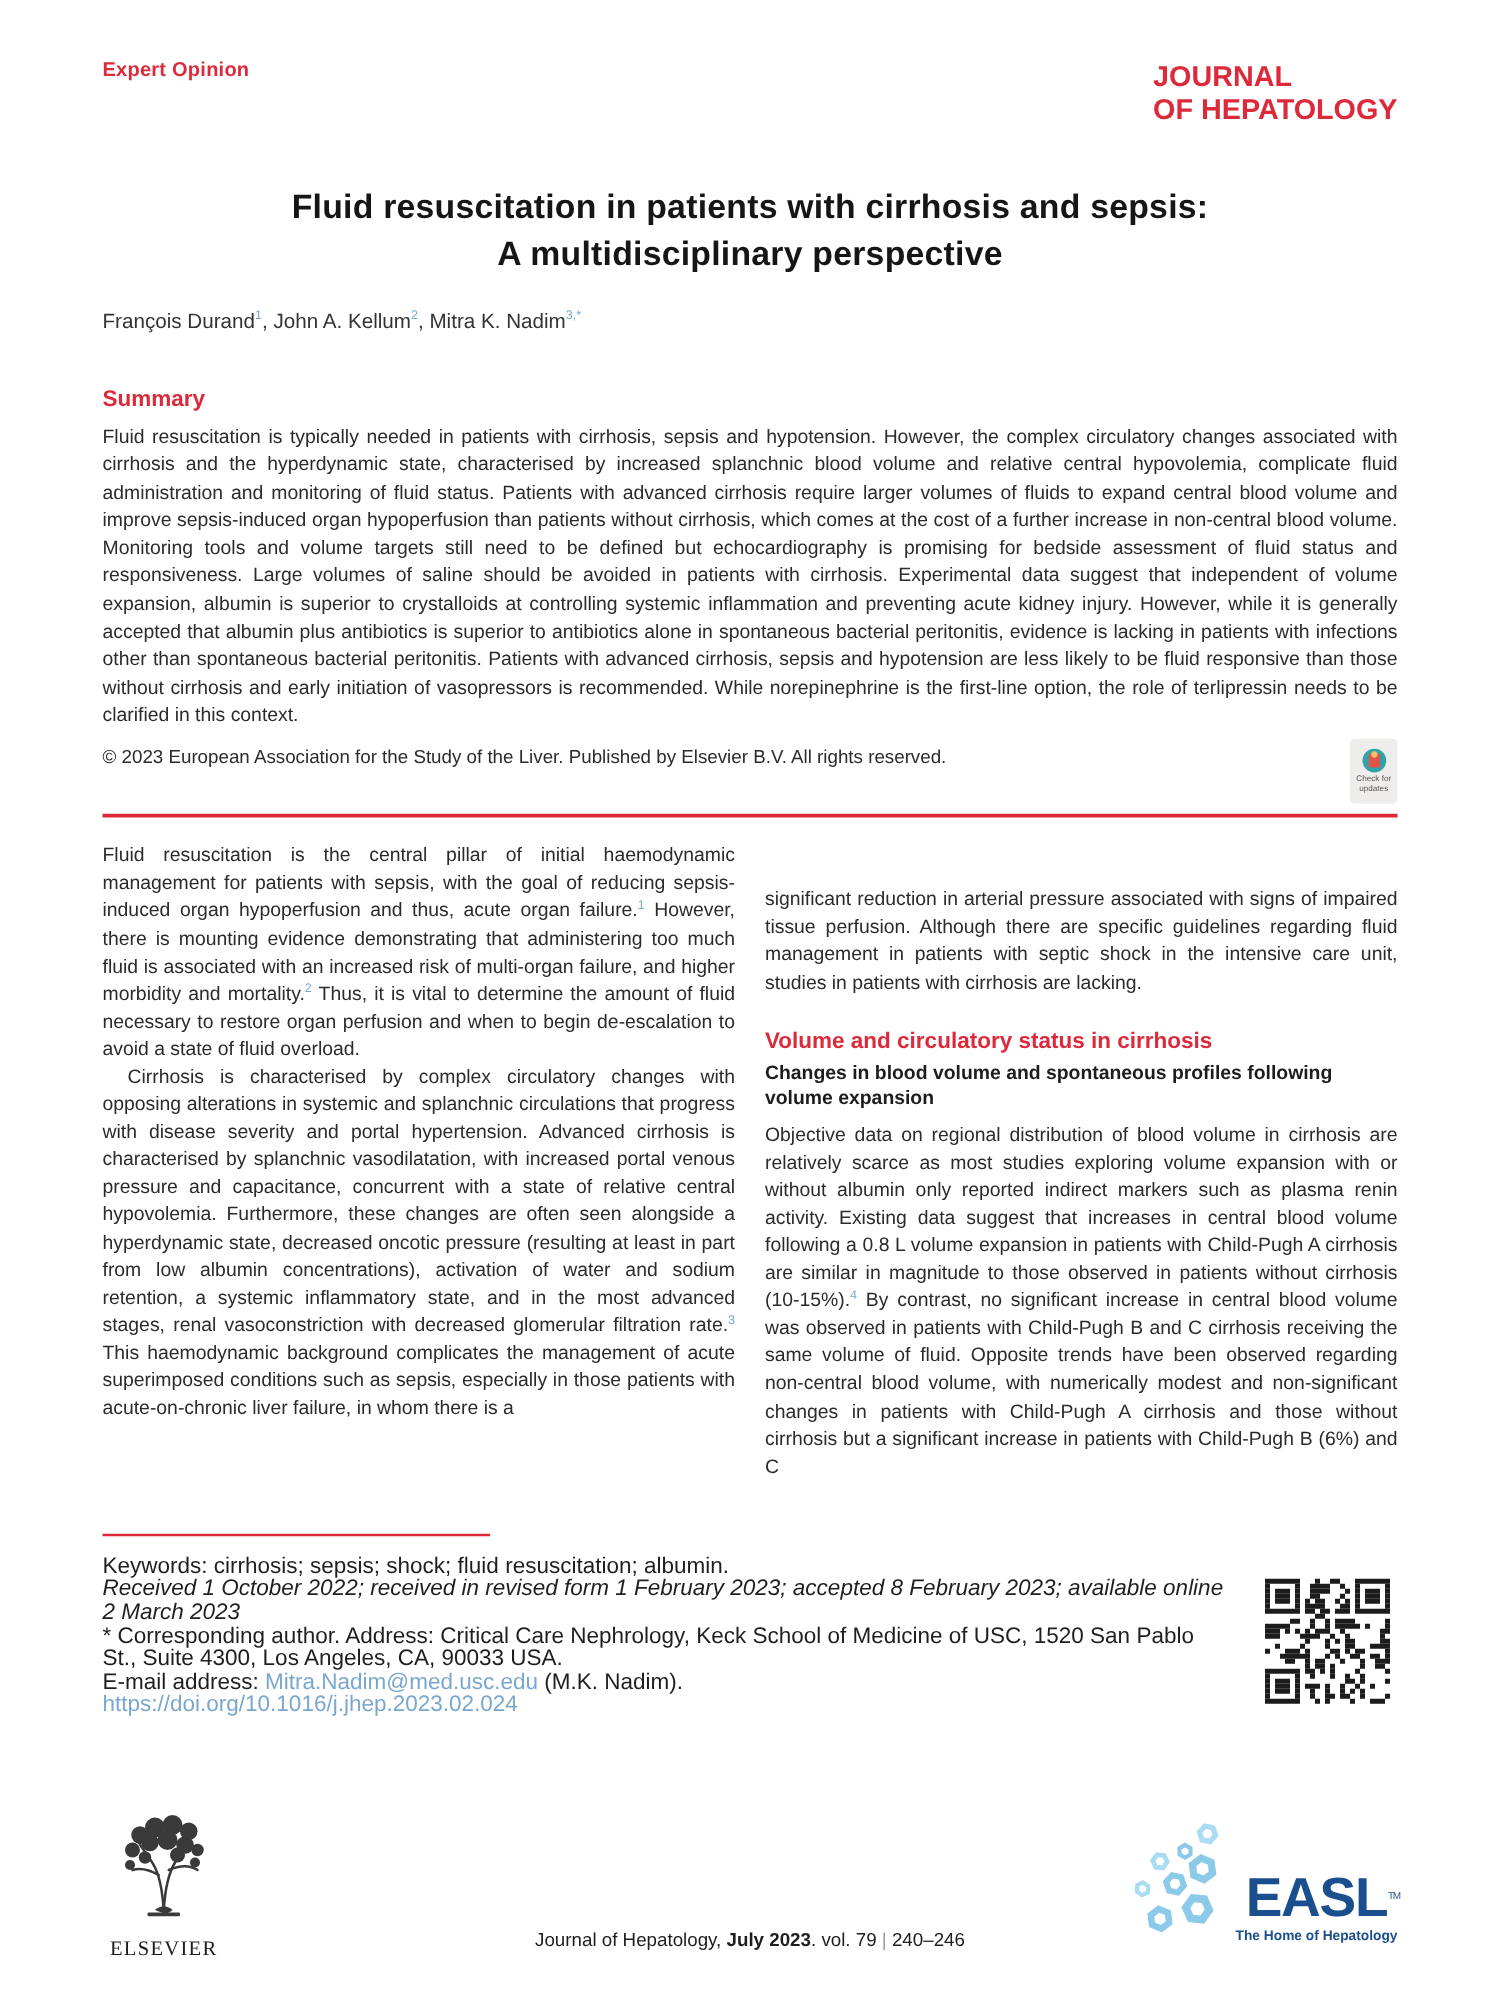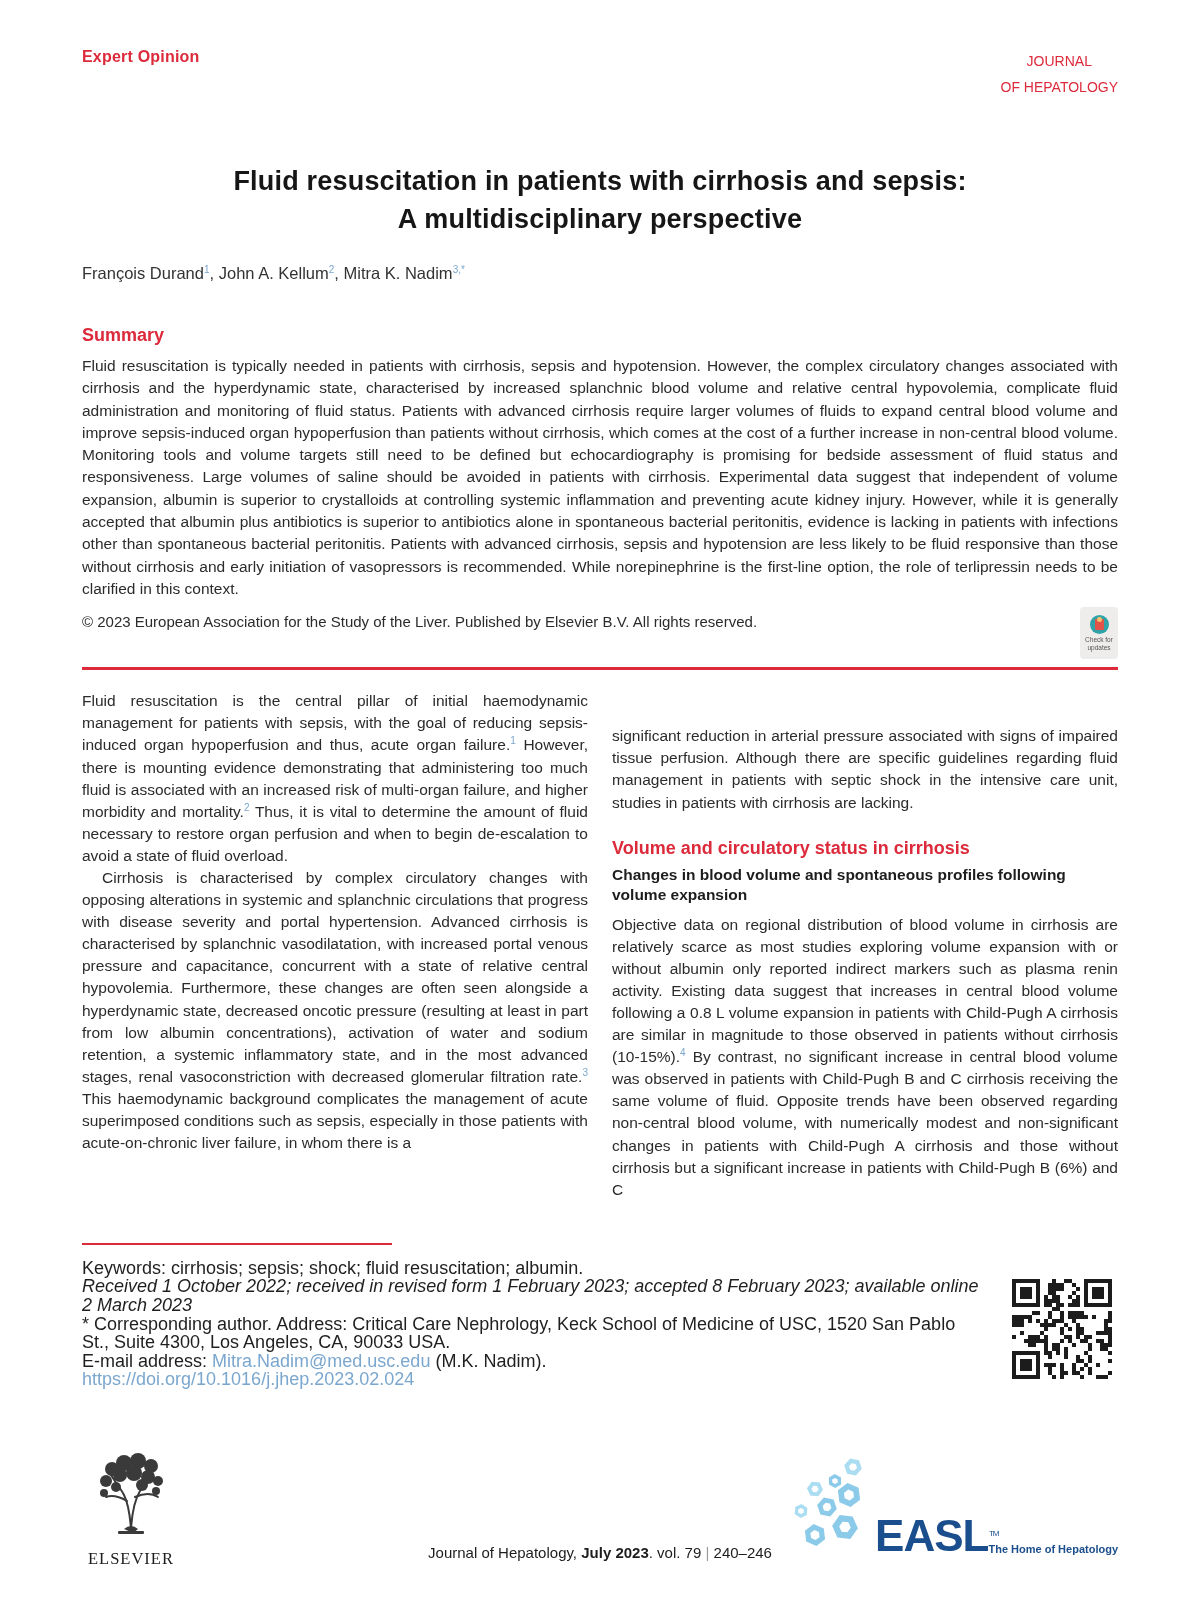--- a/index.html
+++ b/index.html
@@ -10,23 +10,23 @@
     margin:0 auto;
     background:#ffffff;
     font-family:"Liberation Sans", sans-serif;
     color:#2a2a2a;
     padding:48px 82px 0 82px;
     overflow:hidden;
   }
   
   .hdr { display:flex; justify-content:space-between; align-items:flex-start; }
   .eyebrow { color:var(--accent); font-size:16px; font-weight:bold; letter-spacing:.2px; }
-  .journal-name { color:var(--accent); font-size:14px; font-weight:normal; line-height:26px; text-align:center; }
-  
-  .title { margin-top:62px; text-align:center; font-size:27px; font-weight:bold; color:#161616; line-height:38px; letter-spacing:.2px; }
+  .journal-name { color:var(--accent); font-size:23px; font-weight:bold; line-height:26px; text-align:left; }
+  
+  .title { margin-top:46px; text-align:center; font-size:27px; font-weight:bold; color:#161616; line-height:38px; letter-spacing:.2px; }
   .authors { margin-top:26px; font-size:16.5px; color:#333; }
   
   .sum-head { margin-top:42px; font-size:18px; font-weight:bold; color:var(--accent); }
   .sum-body { margin-top:9px; font-size:15.5px; line-height:22.3px; text-align:justify; color:#2b2b2b; }
   .copy-row { margin-top:7px; display:flex; justify-content:space-between; align-items:flex-start; }
   .copyright { font-size:15px; color:#2b2b2b; padding-top:6px; }
   .updates-badge {
     width:38px; height:52px; background:#efedeb; border-radius:4px;
     display:flex; flex-direction:column; align-items:center; justify-content:center;
     gap:2px; cursor:pointer; flex:0 0 auto;
@@ -56,21 +56,21 @@
   .fn-row { display:flex; gap:26px; }
   .fn-text { flex:1 1 auto; font-size:18px; line-height:18.6px; color:#1f1f1f; }
   .fn-text .it { font-style:italic; }
   .qr-box { flex:0 0 110px; padding-top:16px; }
   
   .footer { position:absolute; left:82px; right:82px; bottom:26px; height:130px; }
   .elsevier { position:absolute; left:6px; bottom:4px; text-align:center; }
   .elsevier-name { font-family:"Liberation Serif", serif; font-size:16.5px; letter-spacing:1px; color:#1c1c1c; margin-top:2px; }
   .foot-center { position:absolute; left:50%; transform:translateX(-50%); bottom:12px; font-size:15px; color:#1d1d1d; white-space:nowrap; }
   .easl { position:absolute; right:0; bottom:18px; display:flex; align-items:flex-end; gap:4px; }
-  .easl-textblock { display:flex; flex-direction:row; align-items:flex-end; }
+  .easl-textblock { display:flex; flex-direction:column; align-items:center; }
   .easl-name { font-size:44px; font-weight:bold; color:#1b4e8c; line-height:38px; letter-spacing:-1px; position:relative; }
   .easl-tm { font-size:8px; color:#1b4e8c; position:absolute; top:-2px; right:-10px; font-weight:normal; }
   .easl-tagline { font-size:11px; font-weight:bold; color:#1b4e8c; margin-top:5px; }
 </style>
 </head>
 <body>
 
 <div class="page" style="--accent: #dd2a3b; --link: #7ba7cf;">
 
   <div class="hdr">

